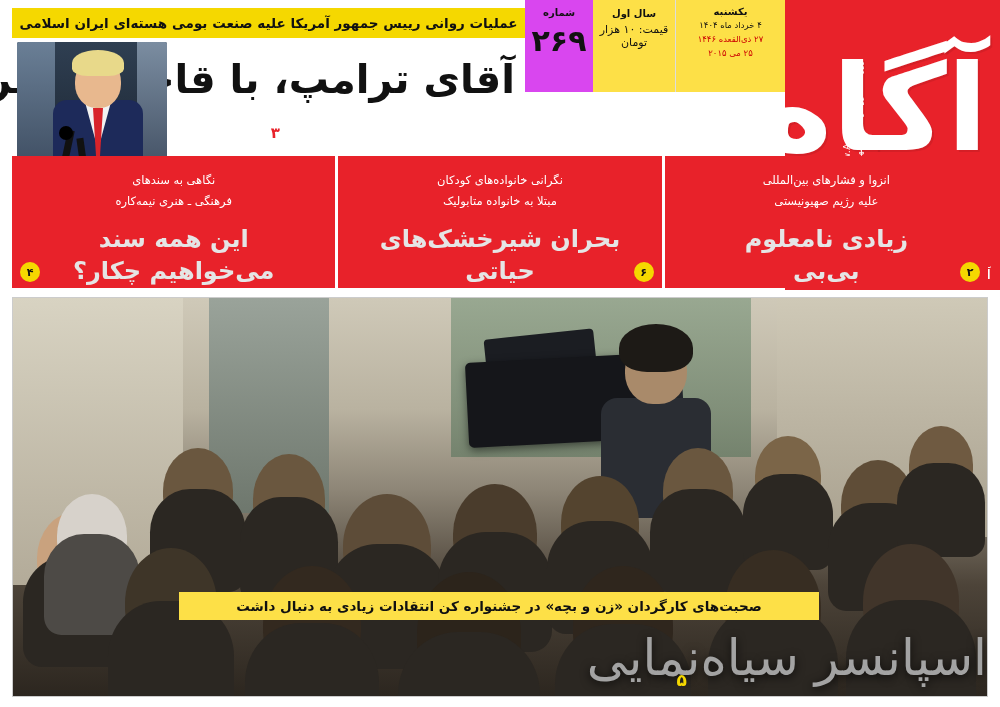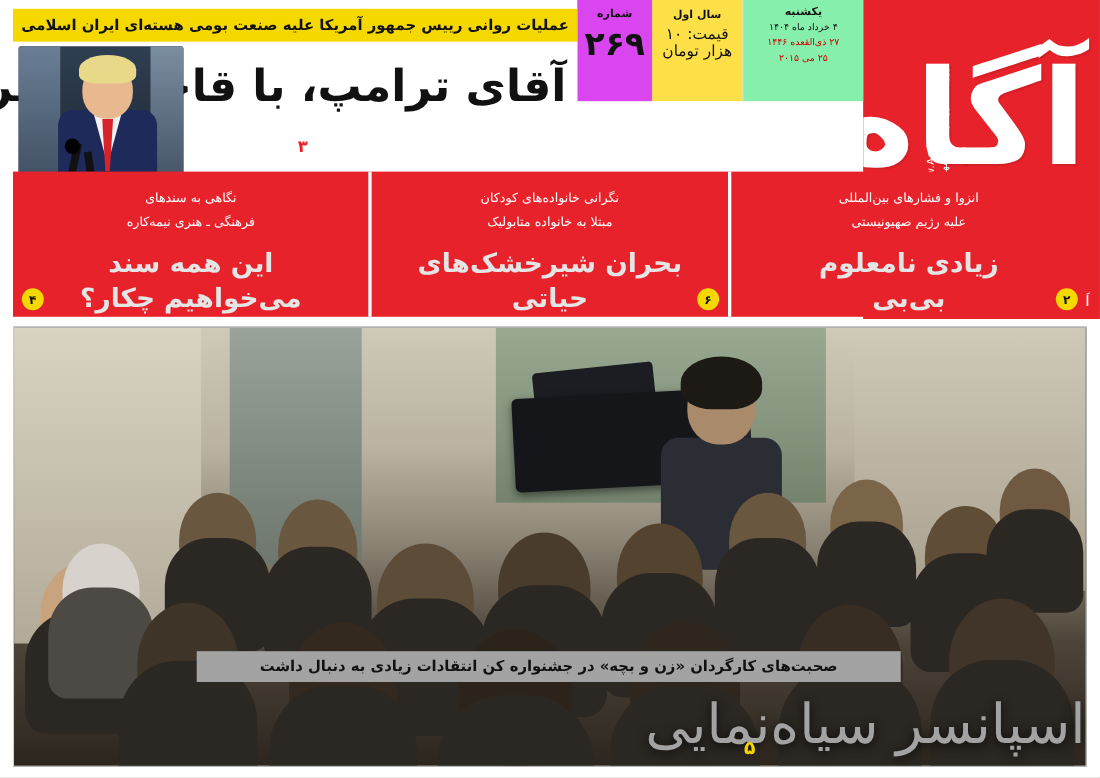--- a/index.html
+++ b/index.html
@@ -45,34 +45,34 @@
   }
   .logo-url {
     position: absolute; top: 108px; right: 158px;
     transform: rotate(-90deg); transform-origin: right top;
     color: #fff; font-size: 9px; white-space: nowrap; letter-spacing: .5px;
   }
 
   
   .datebar {
     position: absolute; top: 0; right: 215px; width: 110px; height: 92px;
-    background: #86efac; border-left: 1px solid #ddd;
+    background: #fde047; border-left: 1px solid #ddd;
     padding: 6px 6px 0 6px; text-align: center;
   }
   .datebar .dow { font-size: 10px; color: #111; font-weight: bold; }
   .datebar .d1, .datebar .d2, .datebar .d3 {
     font-size: 8.5px; color: #c00; margin-top: 3px; line-height: 1.3;
   }
   .datebar .d1 { color: #111; }
   .yearline {
     position: absolute; top: 0; right: 325px; width: 82px; height: 92px;
     background: #fde047; padding-top: 8px; text-align: center;
   }
   .yearline .y1 { font-size: 10px; font-weight: bold; color: #111; }
-  .yearline .y2 { font-size: 14px; color: #111; margin-top: 4px; }
+  .yearline .y2 { font-size: 11px; color: #111; margin-top: 4px; }
 
   
   .issuebox {
     position: absolute; top: 0; right: 407px; width: 68px; height: 92px;
     background: #d946ef; text-align: center; padding-top: 7px;
   }
   .issuebox .lbl { font-size: 10px; color: #111; font-weight: bold; }
   .issuebox .num {
     font-size: 30px; font-weight: bold; color: #111; line-height: 46px;
     letter-spacing: 1px;
@@ -201,21 +201,21 @@
     width:136%; height:120%; border-radius:42% 42% 18% 18%;
     background:#2b2722;
   }
   .h.dark { background:#6a573f; }
   .h.light { background:#c9a27e; }
   .h.gray::after { background:#4d4a46; }
 
   
   .photo-kicker {
     position: absolute; bottom: 76px; right: 168px; width: 640px; height: 28px;
-    background: #a3a3a3; display:flex; align-items:center; justify-content:center;
+    background: #fde047; display:flex; align-items:center; justify-content:center;
   }
   .photo-kicker span { font-size: 13.5px; font-weight: bold; color:#111; }
   .photo-headline {
     position: absolute; bottom: 10px; right: 0; left: 0;
     color: #a3a3a3; font-size: 50px; font-weight: normal;
     text-shadow: 0 2px 10px rgba(0,0,0,.75);
     line-height: 1.1;
   }
   .photo-pnum {
     position:absolute; bottom: 6px; right: 300px;

